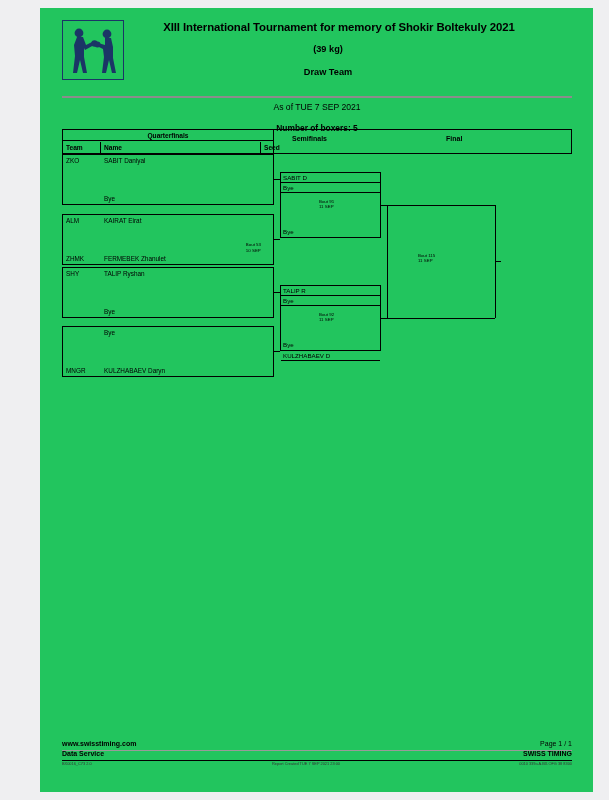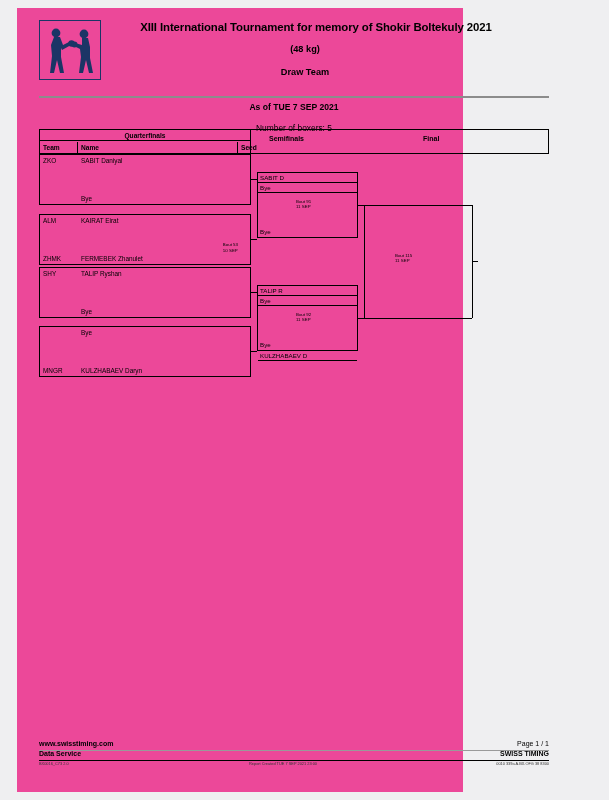--- a/index.html
+++ b/index.html
@@ -8,25 +8,25 @@
     background: #efeff1;
   }
   body {
     width: 609px;
     height: 800px;
     font-family: "Liberation Sans", sans-serif;
     overflow: hidden;
   }
   .page {
     position: absolute;
-    left: 17px;
+    left: 40px;
     top: 8px;
-    width: 446px;
+    width: 553px;
     height: 784px;
-    background: #ec4899;
+    background: #22c55e;
   }
 
   
   .header {
     position: absolute;
     left: 22px;
     top: 10px;
     width: 510px;
     height: 78px;
   }
@@ -89,30 +89,30 @@
     background: #8c8c8c;
   }
 
   .asof {
     position: absolute;
     left: 22px;
     top: 94px;
     width: 510px;
     text-align: center;
     font-size: 8.6px;
-    font-weight: bold;
+    font-weight: normal;
   }
   .nboxers {
     position: absolute;
     left: 22px;
     top: 115px;
     width: 510px;
     text-align: center;
     font-size: 8.4px;
-    font-weight: normal;
+    font-weight: bold;
   }
 
   
   .colhead {
     position: absolute;
     left: 22px;
     top: 121px;
     width: 510px;
     height: 25px;
   }
@@ -342,21 +342,21 @@
 
           <circle cx="44" cy="13" r="4.4"></circle>
           <path d="M42 17 L48 17 L50 26 L50 37 L53 52 L49 52 L46 39 L43 52 L39 52 L41 36 L40 28 L34 25 L35 22 L42 24 Z"></path>
 
           <circle cx="34.5" cy="23.5" r="3.0"></circle>
         </g>
       </svg>
     </div>
 
     <div class="title-main">XIII International Tournament for memory of Shokir Boltekuly 2021</div>
-    <div class="title-weight">(48 kg)</div>
+    <div class="title-weight">(39 kg)</div>
     <div class="title-sheet">Draw Team</div>
 
   </div>
 
   <div class="rule"></div>
   <div class="asof">As of TUE 7 SEP 2021</div>
   <div class="nboxers">Number of boxers: 5</div>
 
   <div class="colhead">
     <div class="qf-head-box">

